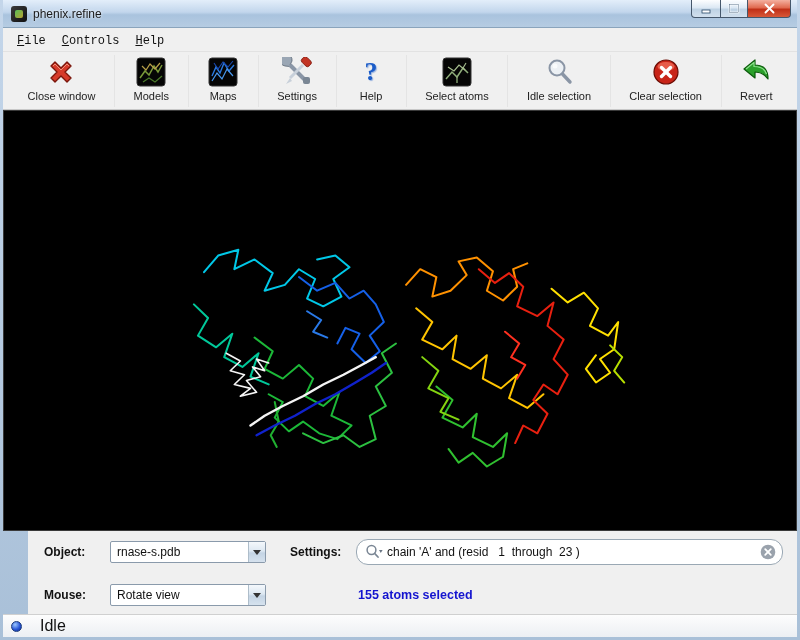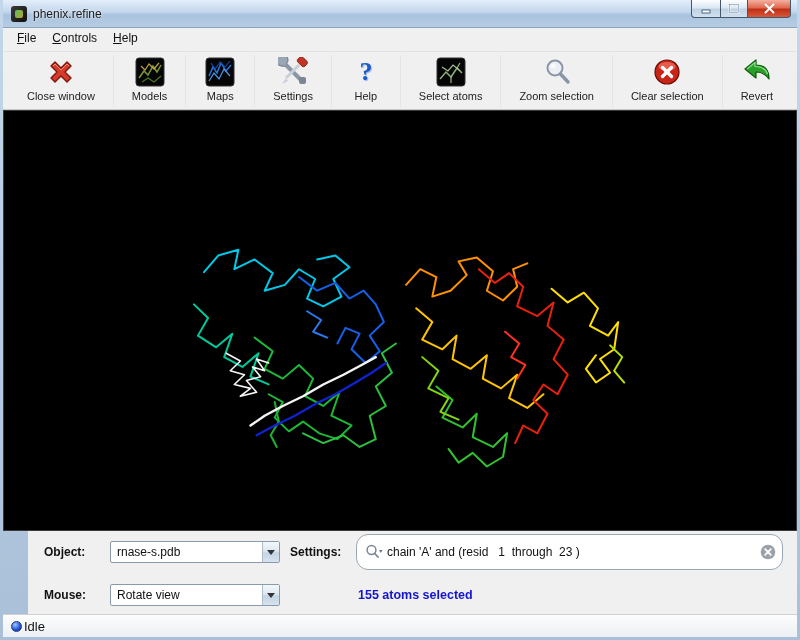--- a/index.html
+++ b/index.html
@@ -23,21 +23,21 @@
     align-items:center; justify-content:center; margin-left:-1px; }
   .win-btn.min { width:30px; border-radius:0 0 0 4px;
     background:linear-gradient(#fdfeff,#dce8f4 45%,#bed2e4 55%,#d2e0ee); }
   .win-btn.max { width:28px;
     background:linear-gradient(#fdfeff,#dce8f4 45%,#bed2e4 55%,#d2e0ee); }
   .win-btn.close { width:44px; border-radius:0 0 4px 0;
     background:linear-gradient(#f4b0a0,#e06a50 45%,#c03018 55%,#d85838); }
 
   
   .menubar { height:24px; flex:0 0 24px; background:#f0f0f0; border-bottom:1px solid #e2e2e2;
-    display:flex; align-items:flex-start; padding-left:6px; }
+    display:flex; align-items:flex-end; padding-left:6px;font-family:Liberation Mono, monospace; }
   .menu-item { font-size:12px; color:#111; padding:3px 8px; cursor:default; }
   .menu-item .mn { text-decoration:underline; }
 
   
   .toolbar { height:58px; flex:0 0 58px; background:#f0f0f0; border-bottom:1px solid #c8c8c8;
     display:flex; justify-content:space-between; align-items:stretch; padding:3px 6px 2px 6px; }
   .tb-item { display:flex; flex-direction:column; align-items:center; justify-content:flex-start;
     padding:1px 5px; border-right:1px solid #e4e4e4; flex:1 1 auto; }
   .tb-item:last-child { border-right:none; }
   .tb-icon { width:32px; height:32px; display:flex; align-items:center; justify-content:center; }
@@ -49,38 +49,38 @@
   .viewport { flex:1 1 auto; background:#000; position:relative; border:1px solid #3a3a3a; }
   .viewport svg { position:absolute; left:0; top:0; width:100%; height:100%; }
 
   
   .controls { flex:0 0 76px; background:#f0f0f0; display:grid;
     grid-template-columns:66px 160px 86px 1fr; grid-template-rows:26px 26px;
     row-gap:17px; padding:8px 12px 6px 16px; align-items:center;margin-left:25px; }
   .ctl-label { font-size:12px; font-weight:bold; color:#111; }
   .ctl-label.sel { padding-left:20px; }
   .combo { height:22px; background:#fff; border:1px solid #8a9aab; border-radius:2px;
-    display:flex; align-items:center; position:relative; width:170px; }
+    display:flex; align-items:center; position:relative; width:156px; }
   .combo-text { flex:1; font-size:12px; color:#111; padding-left:6px; white-space:nowrap; overflow:hidden; }
   .combo-btn { width:17px; height:100%; border-left:1px solid #aebdca;
     background:linear-gradient(#f4f8fc,#dde8f2 45%,#c4d4e4 55%,#d6e2ee);
     display:flex; align-items:center; justify-content:center; }
   .combo-arrow { width:0; height:0; border-left:4px solid transparent; border-right:4px solid transparent;
     border-top:5px solid #333; }
-  .search-field { height:36px; margin-right:2px; background:#fff; border:1px solid #9aa8b4;
+  .search-field { height:26px; margin-right:2px; background:#fff; border:1px solid #9aa8b4;
     border-radius:12px; display:flex; align-items:center; padding:0 6px 0 8px; }
   .search-text { flex:1; font-size:12px; color:#111; white-space:pre; overflow:hidden; margin-left:4px; }
   .atoms-selected { font-size:12.5px; font-weight:bold; color:#1414cf; padding-left:2px; white-space:nowrap; }
 
   
   .statusbar { flex:0 0 23px; background:linear-gradient(#fdfdfd,#eceff3); border-top:1px solid #d0d0d0;
     display:flex; align-items:center; padding-left:8px; }
   .led { width:11px; height:11px; border-radius:50%; border:1px solid #1a3a7a;
     background:radial-gradient(circle at 35% 30%, #9cc8ff, #2a58d8 55%, #0c2a88 100%); }
-  .status-text { font-size:13px; color:#111; margin-left:2px; }
+  .status-text { font-size:16px; color:#111; margin-left:18px; }
 </style>
 </head>
 <body>
 
 <div class="window">
 
   <div class="titlebar">
     <div class="app-icon"></div>
     <div class="title-text">phenix.refine</div>
     <div class="win-buttons">
@@ -183,21 +183,21 @@
     </div>
 
     <div class="tb-item">
       <div class="tb-icon">
         <svg width="30" height="30" viewBox="0 0 30 30">
             <circle cx="13" cy="11" r="7.5" fill="#e8f0f8" fill-opacity="0.5" stroke="#8a95a5" stroke-width="2"></circle>
             <circle cx="11" cy="9" r="2.5" fill="#fff" fill-opacity="0.7"></circle>
             <line x1="18.5" y1="17" x2="26" y2="25" stroke="#8a95a5" stroke-width="3.4" stroke-linecap="round"></line>
           </svg>
       </div>
-      <div class="tb-label">Zoom selection</div>
+      <div class="tb-label">Idle selection</div>
     </div>
 
     <div class="tb-item">
       <div class="tb-icon">
         <svg width="30" height="30" viewBox="0 0 30 30">
             <circle cx="15" cy="15" r="12" fill="#c82418" stroke="#6a0c04" stroke-width="1.2"></circle>
             <ellipse cx="15" cy="9.5" rx="8.5" ry="4.5" fill="#ff8a74" fill-opacity="0.55"></ellipse>
             <g stroke="#fff" stroke-width="3.4" stroke-linecap="round">
               <line x1="10.5" y1="10.5" x2="19.5" y2="19.5"></line>
               <line x1="19.5" y1="10.5" x2="10.5" y2="19.5"></line>

